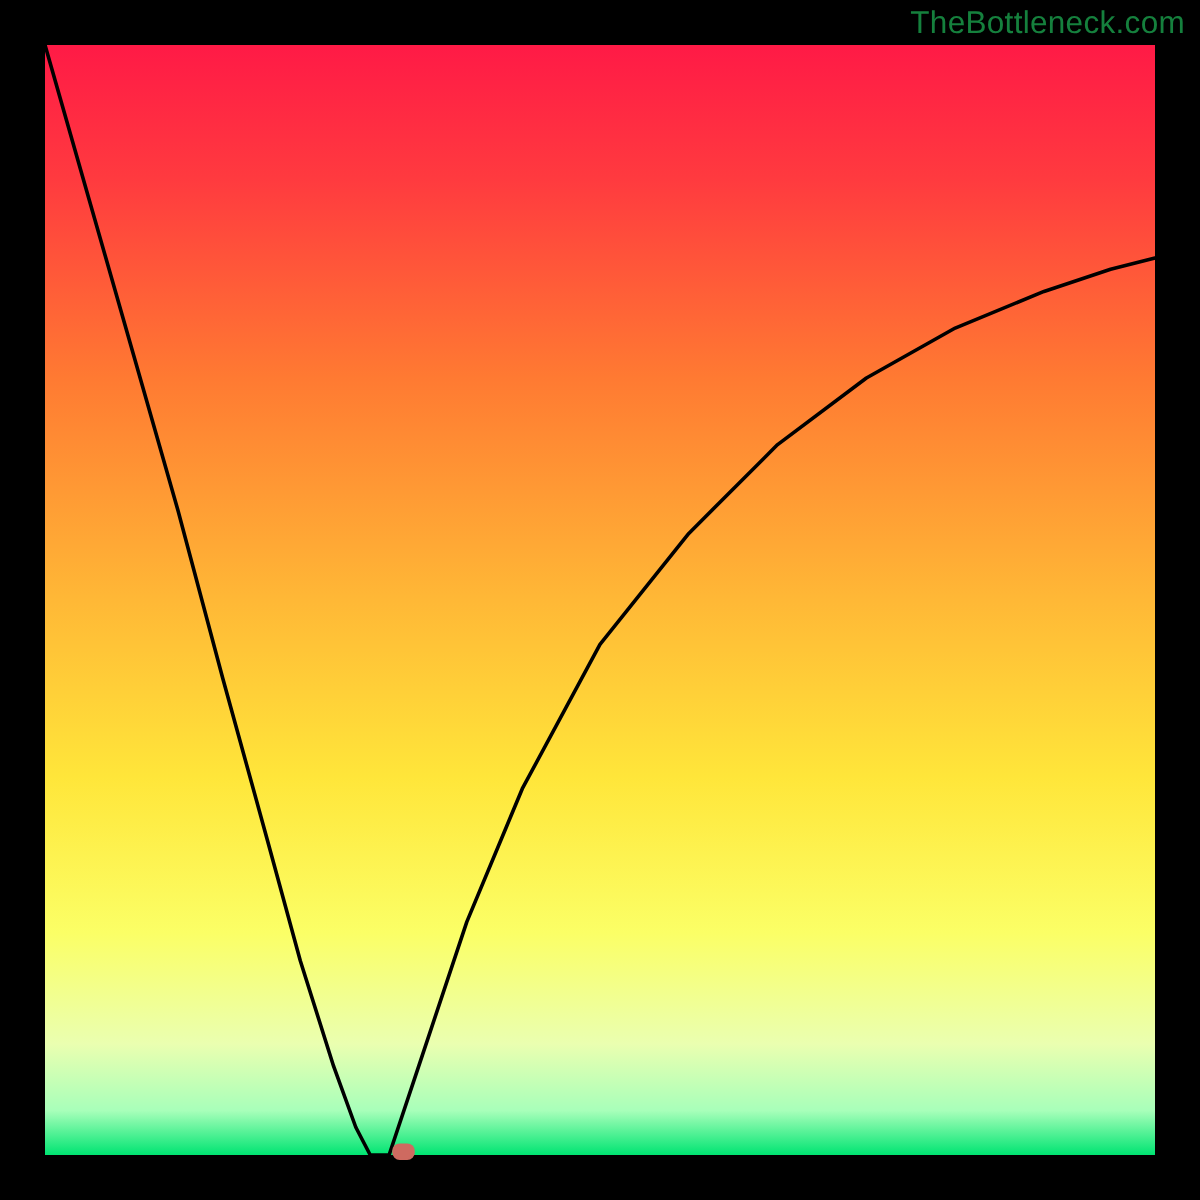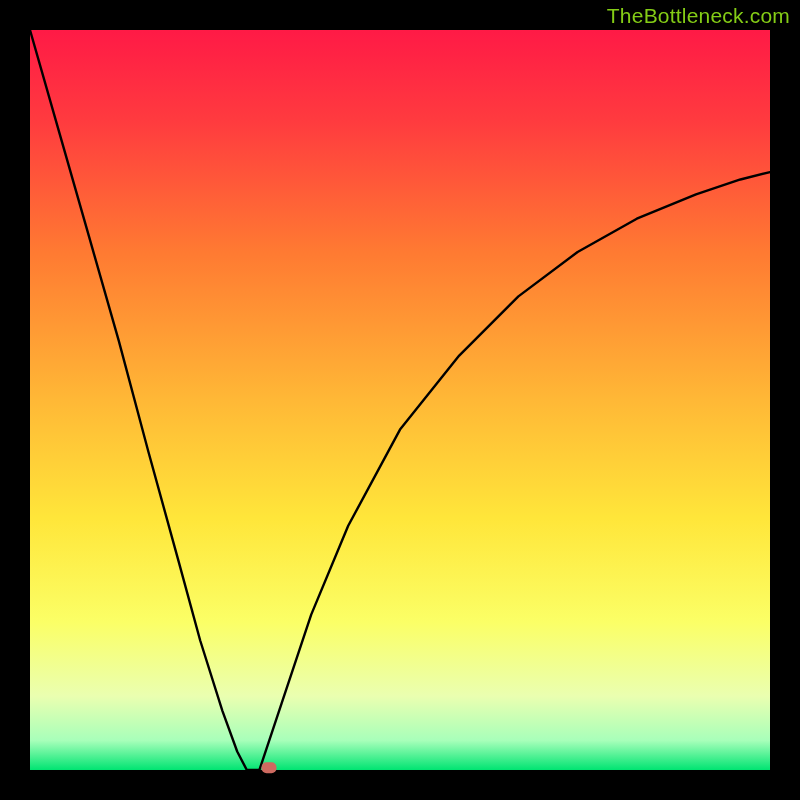--- a/index.html
+++ b/index.html
@@ -14,21 +14,21 @@
   .frame {
     position: relative;
     width: 800px;
     height: 800px;
     background: #000;
   }
   .watermark {
     position: absolute;
     top: 4px;
     right: 10px;
-    color: #84cc16;
+    color: #15803d;
     font-size: 21px;
     font-weight: 400;
     letter-spacing: 0.2px;
     z-index: 5;
     user-select: none;
   }
   svg {
     position: absolute;
     top: 0;
     left: 0;

